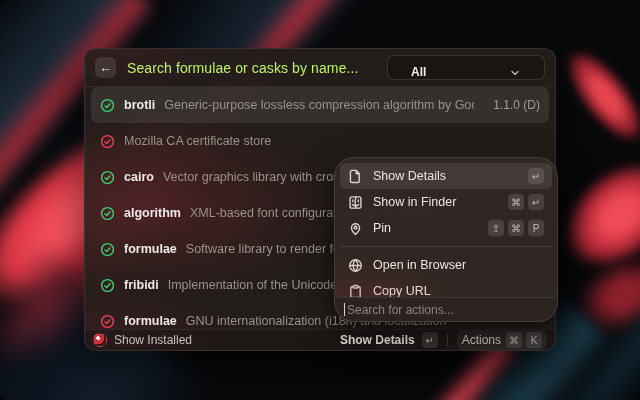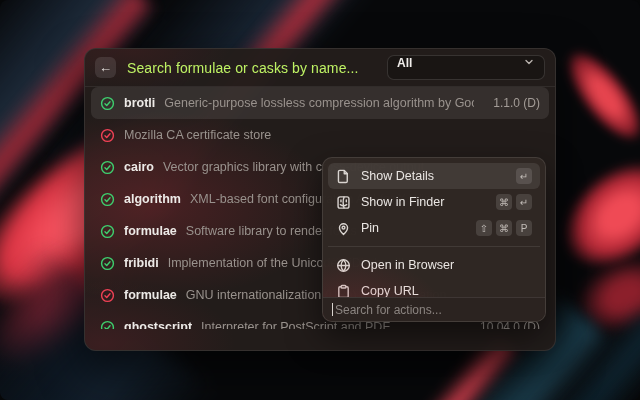--- a/index.html
+++ b/index.html
@@ -47,27 +47,27 @@
               radial-gradient(55% 45% at 14% 52%, rgba(198,46,62,.24), transparent 70%),
               radial-gradient(40% 30% at 4% 98%, rgba(170,40,55,.18), transparent 70%),
               radial-gradient(30% 20% at 10% 0%, rgba(170,40,55,.12), transparent 70%); }
 
   .topbar { position:absolute; left:0; top:0; right:0; height:38px; display:flex; align-items:center;
             gap:11px; padding:0 10px; border-bottom:1px solid rgba(255,255,255,.07); }
   .back-btn { width:21px; height:21px; border-radius:6px; background:rgba(255,255,255,.11);
               display:flex; align-items:center; justify-content:center; color:#e9e5e2; font-size:13px; cursor:default; }
   .search-ph { flex:1; font-size:14px; color:#bef264; letter-spacing:.1px; }
   .dropdown { width:158px; height:25px; border-radius:7px; border:1px solid rgba(255,255,255,.13);
-              background:rgba(15,13,12,.45); display:flex; align-items:flex-start; padding:0 9px; }
+              background:rgba(15,13,12,.45); display:flex; align-items:flex-end; padding:0 23px; }
   .dropdown .dd-label { flex:1; font-size:12px; font-weight:bold; color:#f1eeeb; }
   .dropdown svg { stroke:#b9b3ae; }
 
   .list { position:absolute; left:0; top:38px; right:0; bottom:21px; overflow:hidden; }
   .section-label { padding:7px 15px 5px; font-size:11px; font-weight:bold; color:#8f8984; }
-  .row { height:32px; margin:0 6px; padding:12px 9px; border-radius:7px; display:flex; align-items:center; gap:9px; }
+  .row { height:32px; margin:0 6px; padding:18px 9px; border-radius:7px; display:flex; align-items:center; gap:9px; }
   .row.selected { background:rgba(255,255,255,.085); }
   .row .name { font-size:12.5px; font-weight:bold; color:#edeae7; white-space:nowrap; }
   .row .desc { font-size:12.5px; color:#999younger290;} 
   .row .desc { font-size:12.5px; color:#99928d; white-space:nowrap; overflow:hidden; flex:1; }
   .row .ver  { font-size:12px; color:#a39c97; margin-left:10px; white-space:nowrap; }
   .row svg { flex:none; }
 
   .footer { position:absolute; left:0; right:0; bottom:0; height:21px;
             background:rgba(25,21,20,.55); border-top:1px solid rgba(255,255,255,.07);
             display:flex; align-items:center; padding:0 8px; gap:7px; }
@@ -79,22 +79,22 @@
   .footer .primary { font-size:12px; font-weight:bold; color:#f3f0ed; }
   .footer .vdiv { width:1px; height:12px; background:rgba(255,255,255,.16); margin:0 2px; }
   .actions-group { display:flex; align-items:center; gap:5px; background:rgba(255,255,255,.07);
                    border-radius:6px; padding:2px 5px; }
   .footer .actions-label { font-size:12px; color:#d9d4cf; }
 
   .kbd { min-width:16px; height:16px; padding:0 3px; border-radius:4px; background:rgba(255,255,255,.12);
          color:#c2bcb7; font-size:10px; display:flex; align-items:center; justify-content:center; }
 
   
-  .menu { position:absolute; left:322px; top:157px; width:224px; height:165px;
-          background:rgba(48,39,35,.99); border-radius:10px; border:1px solid rgba(255,255,255,.1);
+  .menu { position:absolute; left:334px; top:157px; width:224px; height:165px;
+          background:rgba(48,39,35,.99); border-radius:20px; border:1px solid rgba(255,255,255,.1);
           box-shadow:0 14px 34px rgba(0,0,0,.55); overflow:hidden; }
   .menu::before { content:""; position:absolute; inset:0; pointer-events:none;
           background:radial-gradient(60% 50% at 12% 95%, rgba(180,45,60,.22), transparent 70%); }
   .menu-items { padding:5px 5px 0; }
   .menu-row { height:26px; border-radius:6px; display:flex; align-items:center; gap:10px; padding:0 8px; }
   .menu-row.selected { background:rgba(255,255,255,.09); }
   .menu-row .m-label { flex:1; font-size:12.5px; color:#eae6e3; white-space:nowrap; }
   .menu-row svg { flex:none; stroke:#d9d4d0; }
   .menu-row .keys { display:flex; gap:4px; }
   .menu-sep { height:1px; background:rgba(255,255,255,.09); margin:5px 0; }
@@ -198,20 +198,35 @@
               <circle cx="8" cy="8" r="6.3"></circle>
               <path d="M5.3 8.3l1.9 1.9 3.5-4"></path>
             </svg>
             <span class="name">ghostscript</span>
             <span class="desc">Interpreter for PostScript and PDF</span>
             <span class="ver">10.04.0 (D)</span>
           </div>
         </div>
     </div>
 
+    <div class="footer">
+      <div class="brew-icon"></div>
+      <span class="left-label">Show Installed</span>
+      <span class="spacer"></span>
+      <span class="primary">Show Details</span>
+      <span class="kbd">↵</span>
+      <span class="vdiv"></span>
+      <span class="actions-group">
+        <span class="actions-label">Actions</span>
+        <span id="actions-keys" style="display: inline-flex; gap: 4px;">
+            <span class="kbd">⌘</span>
+            <span class="kbd">K</span>
+          </span>
+      </span>
+    </div>
   </div>
 
   <div class="menu">
     <div class="menu-items" id="menu-items">
         <div class="menu-row selected">
           <svg width="15" height="15" viewBox="0 0 16 16" fill="none" stroke="#d9d4d0" stroke-width="1.5" stroke-linecap="round" stroke-linejoin="round">
             <path d="M4 1.5h4.8L12 4.7V13a1.4 1.4 0 0 1-1.4 1.4H4A1.4 1.4 0 0 1 2.6 13V2.9A1.4 1.4 0 0 1 4 1.5z"></path>
             <path d="M8.8 1.7V5H12"></path>
           </svg>
           <span class="m-label">Show Details</span>

